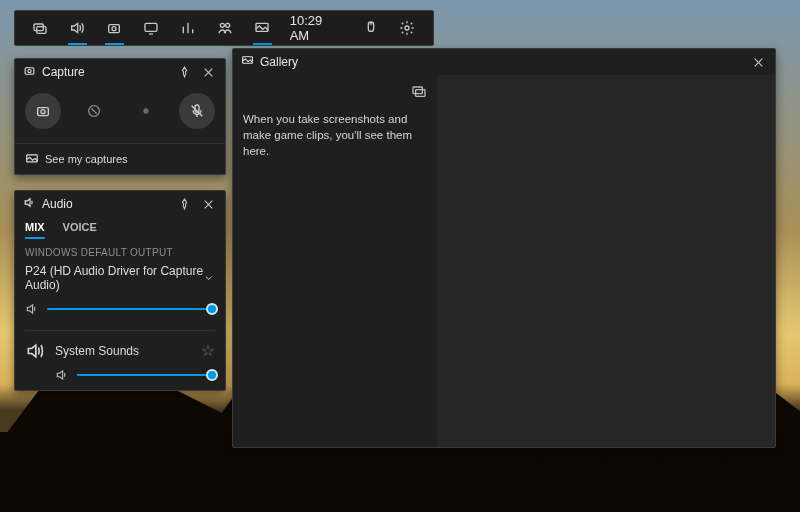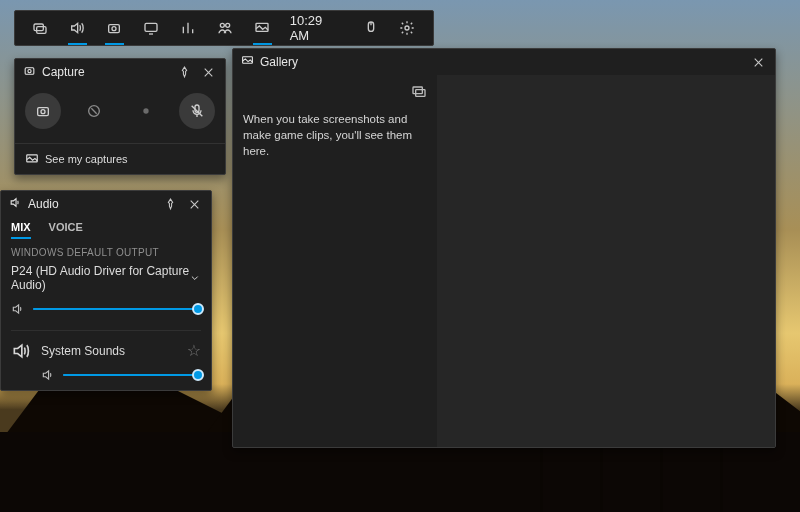--- a/index.html
+++ b/index.html
@@ -28,21 +28,21 @@
   .panel-hd .spacer{flex:1}
   .hbtn{width:18px;height:18px;display:flex;align-items:center;justify-content:center;color:#c8c8c8;cursor:pointer}
   .capture{left:14px;top:58px;width:212px}
   .cap-row{display:flex;justify-content:space-between;padding:8px 10px 14px}
   .circ{width:36px;height:36px;border-radius:50%;background:#2e2e2e;display:flex;align-items:center;justify-content:center;cursor:pointer;color:#d0d0d0}
   .circ svg{width:16px;height:16px}
   .circ.dim{background:transparent;color:#8a8a8a}
   .circ.dim circle.dot{fill:#6b6b6b}
   .circ.on{background:#3a3a3a}
   .cap-foot{border-top:1px solid #323232;padding:8px 10px;font-size:11px;display:flex;align-items:center;gap:6px;cursor:pointer}
-  .audio{left:0;top:190px;width:212px}
+  .audio{left:14px;top:190px;width:212px}
   .tabs{display:flex;gap:18px;padding:4px 10px 0;font-size:11px;font-weight:600;color:#bcbcbc}
   .tab{padding-bottom:4px;cursor:pointer}
   .tab.act{color:#fff;border-bottom:2px solid #0099e5}
   .aud-body{padding:8px 10px}
   .aud-sec{font-size:10px;color:#8f8f8f;letter-spacing:.3px}
   .dev-row{display:flex;align-items:center;justify-content:space-between;font-size:12px;margin-top:6px;cursor:pointer}
   .slider-row{display:flex;align-items:center;gap:8px;margin-top:10px}
   .slider-row svg{width:14px;height:14px;color:#bcbcbc}
   .slider{flex:1;height:2px;background:#565656;position:relative;border-radius:2px;cursor:pointer}
   .slider .fill{position:absolute;left:0;top:0;bottom:0;background:#0099e5;border-radius:2px}

